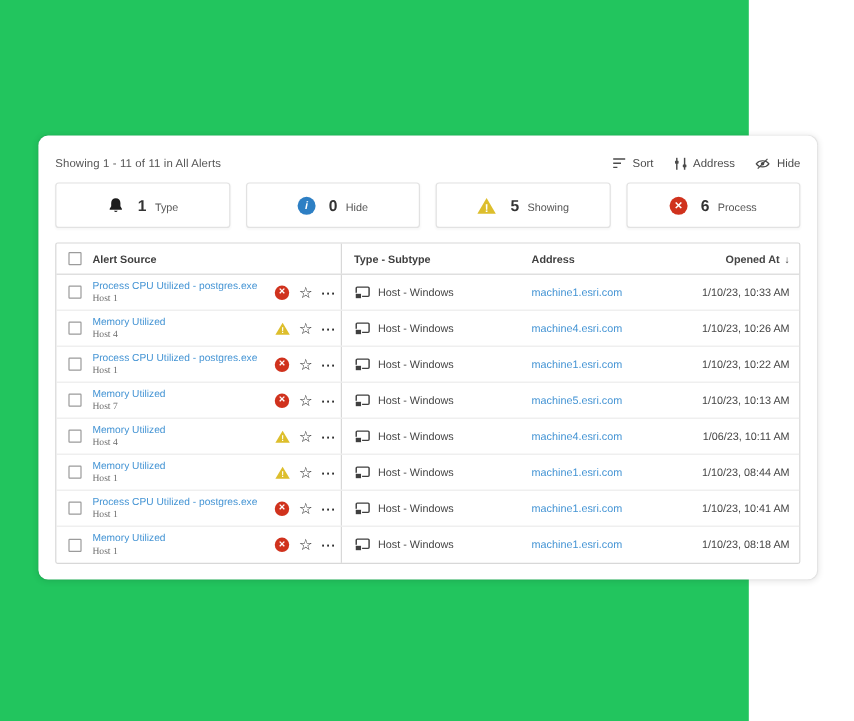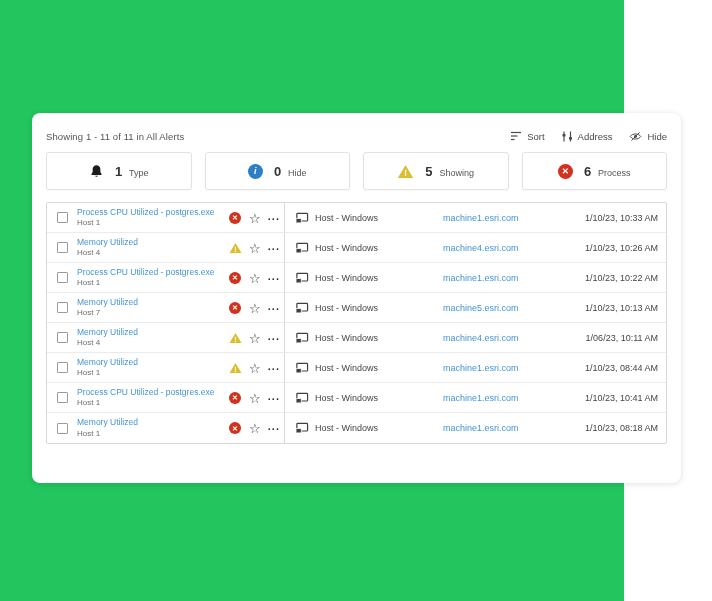--- a/index.html
+++ b/index.html
@@ -45,21 +45,21 @@
   .thead { height:26px; border-bottom:1px solid #d8d8d8; font-size:9px; font-weight:bold; color:#3f3f3f; }
   .tr { height:30px; border-bottom:1px solid #ebebeb; }
   .tr:last-child { border-bottom:none; }
 
   .td-check { display:flex; justify-content:center; }
   .checkbox { width:11px; height:11px; border:1px solid #9b9b9b; border-radius:1px; background:#fff; cursor:pointer; display:inline-block; }
 
   .td-source { line-height:1.15; overflow:hidden; padding-right:0; }
   .link { color:#4494d4; text-decoration:none; cursor:pointer; }
   .name { font-size:8.5px; white-space:nowrap; display:block; }
-  .host { font-size:8px; color:#6d6d6d; margin-top:1px; }
+  .host { font-size:8px; color:#6d6d6d; margin-top:1px;font-family:Liberation Serif, serif; }
 
   .td-icons { display:flex; align-items:center; gap:7px; justify-content:flex-start; }
   .status-slot { display:flex; align-items:center; width:13px; height:13px; }
   .crit-icon { display:none; width:12px; height:12px; border-radius:50%; background:#d0321d; color:#ffffff;
     font-size:7px; font-weight:bold; align-items:center; justify-content:center; }
   .crit-icon::after { content:"✕"; line-height:1; }
   .status-slot.critical .crit-icon { display:flex; }
   .warn-icon { display:none; }
   .status-slot.warning .warn-icon { display:block; }
   .star-icon { cursor:pointer; line-height:1; }
@@ -142,20 +142,34 @@
         <span class="lbl">Showing</span>
       </div>
       <div class="card">
         <span class="crit-badge"></span>
         <span class="count">6</span>
         <span class="lbl">Process</span>
       </div>
     </div>
 
     <div class="table">
+      <div class="thead">
+        <div class="td-check">
+            <span class="checkbox"></span>
+          </div>
+        <div>Alert Source</div>
+        <div></div>
+        <div class="td-type">Type - Subtype</div>
+        <div class="td-address">Address</div>
+        <div class="td-opened">
+          <span>Opened At</span>
+          <span class="sort-arrow"></span>
+        </div>
+        <div></div>
+      </div>
       <div>
   <div class="tr">
     <div class="td-check">
               <span class="checkbox"></span>
             </div>
     <div class="td-source">
       <a class="link name">Process CPU Utilized - postgres.exe</a>
       <div class="host">Host 1</div>
     </div>
     <div class="td-icons">

